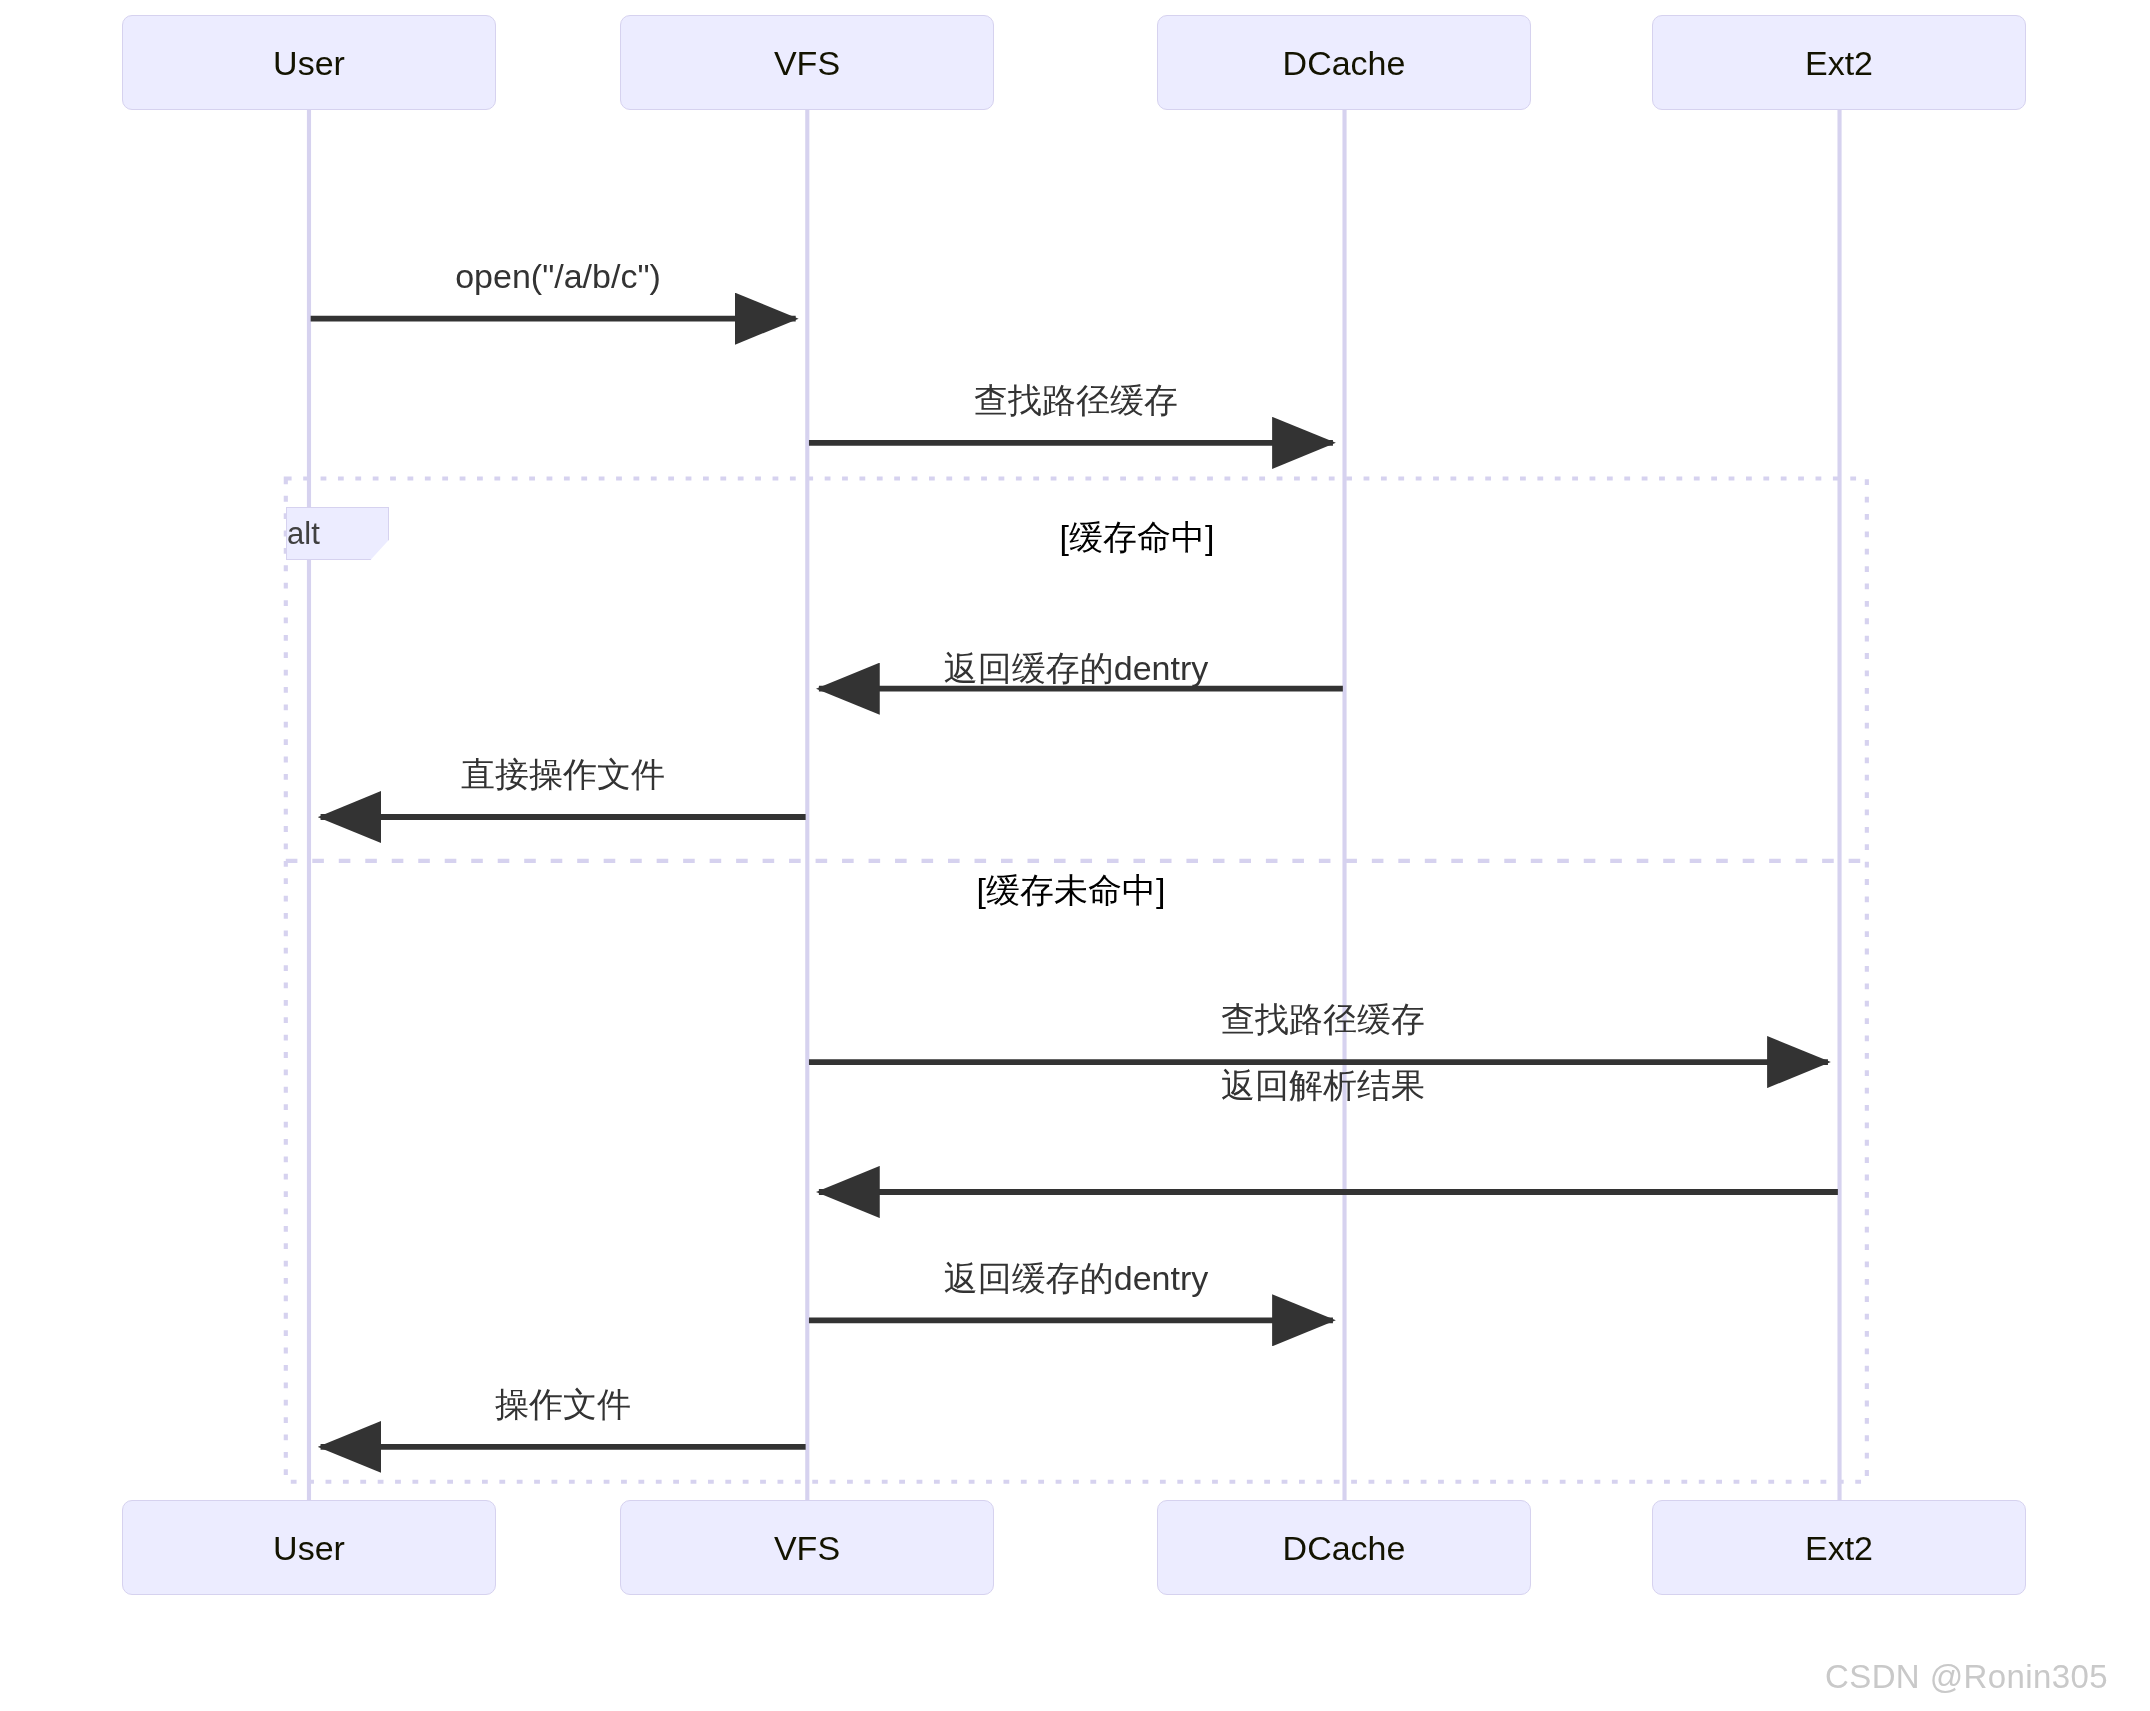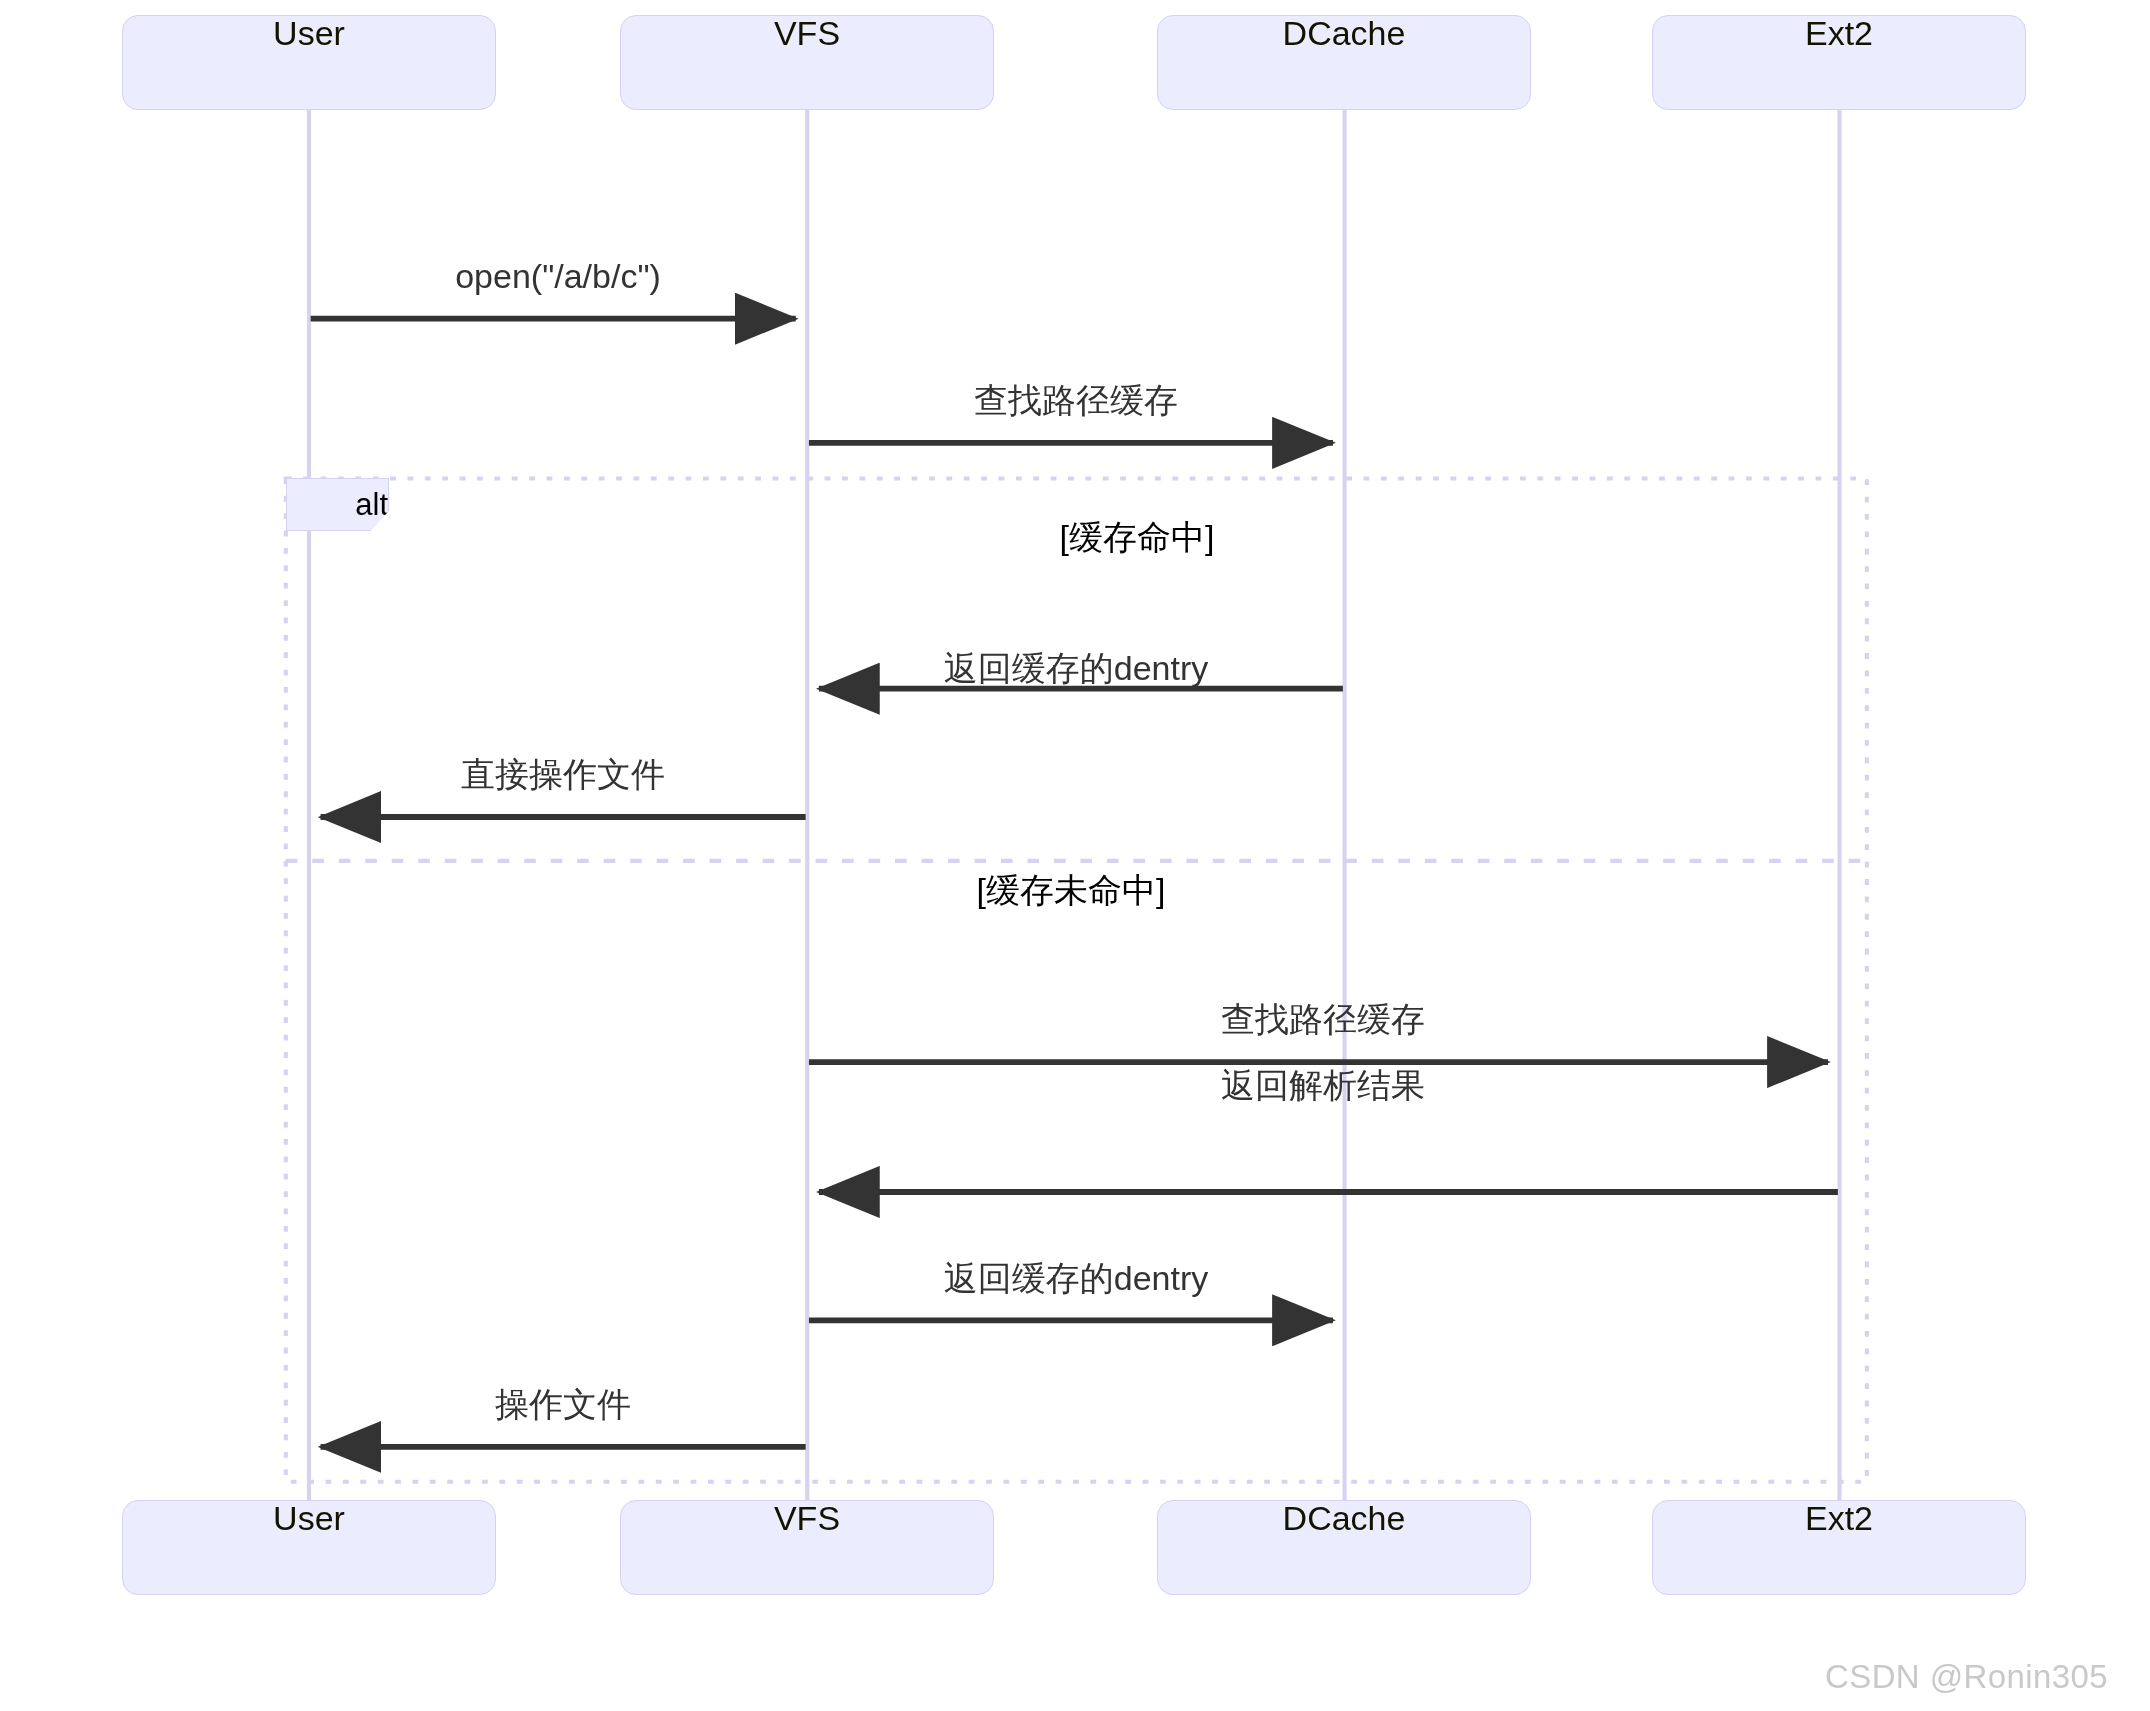--- a/index.html
+++ b/index.html
@@ -21,24 +21,24 @@
     position: absolute;
     left: 0;
     top: 0;
     width: 2151px;
     height: 1711px;
   }
   .participant-box {
     position: absolute;
     background: #ececff;
     border: 1.7px solid #d6d2ef;
-    border-radius: 16px;
+    border-radius: 10px;
     box-sizing: border-box;
     display: flex;
-    align-items: flex-start;
+    align-items: center;
     justify-content: center;
   }
   .participant-label {
     font-size: 34px;
     color: #131300;
     font-family: "Liberation Sans", "DejaVu Sans", sans-serif;
     line-height: 1;
     white-space: nowrap;
   }
   .msg-label {
@@ -59,26 +59,27 @@
     transform: translateX(-50%);
     line-height: 1;
     font-weight: 400;
   }
   .alt-tag {
     position: absolute;
     background: #ececff;
     border: 1.7px solid #d6d2ef;
     box-sizing: border-box;
     font-size: 31px;
-    color: #000000;
+    color: #404040;
     font-family: "Liberation Sans", "DejaVu Sans", sans-serif;
     display: flex;
     align-items: center;
-    justify-content: flex-end;
+    justify-content: flex-start;
     clip-path: polygon(0 0, 100% 0, 100% 62%, 82% 100%, 0 100%);
+    margin-top: 29px;
   }
   .watermark {
     position: absolute;
     font-size: 33px;
     color: #c9c9c9;
     font-family: "Liberation Sans", "DejaVu Sans", sans-serif;
     white-space: nowrap;
     letter-spacing: 0.4px;
   }
 </style>

